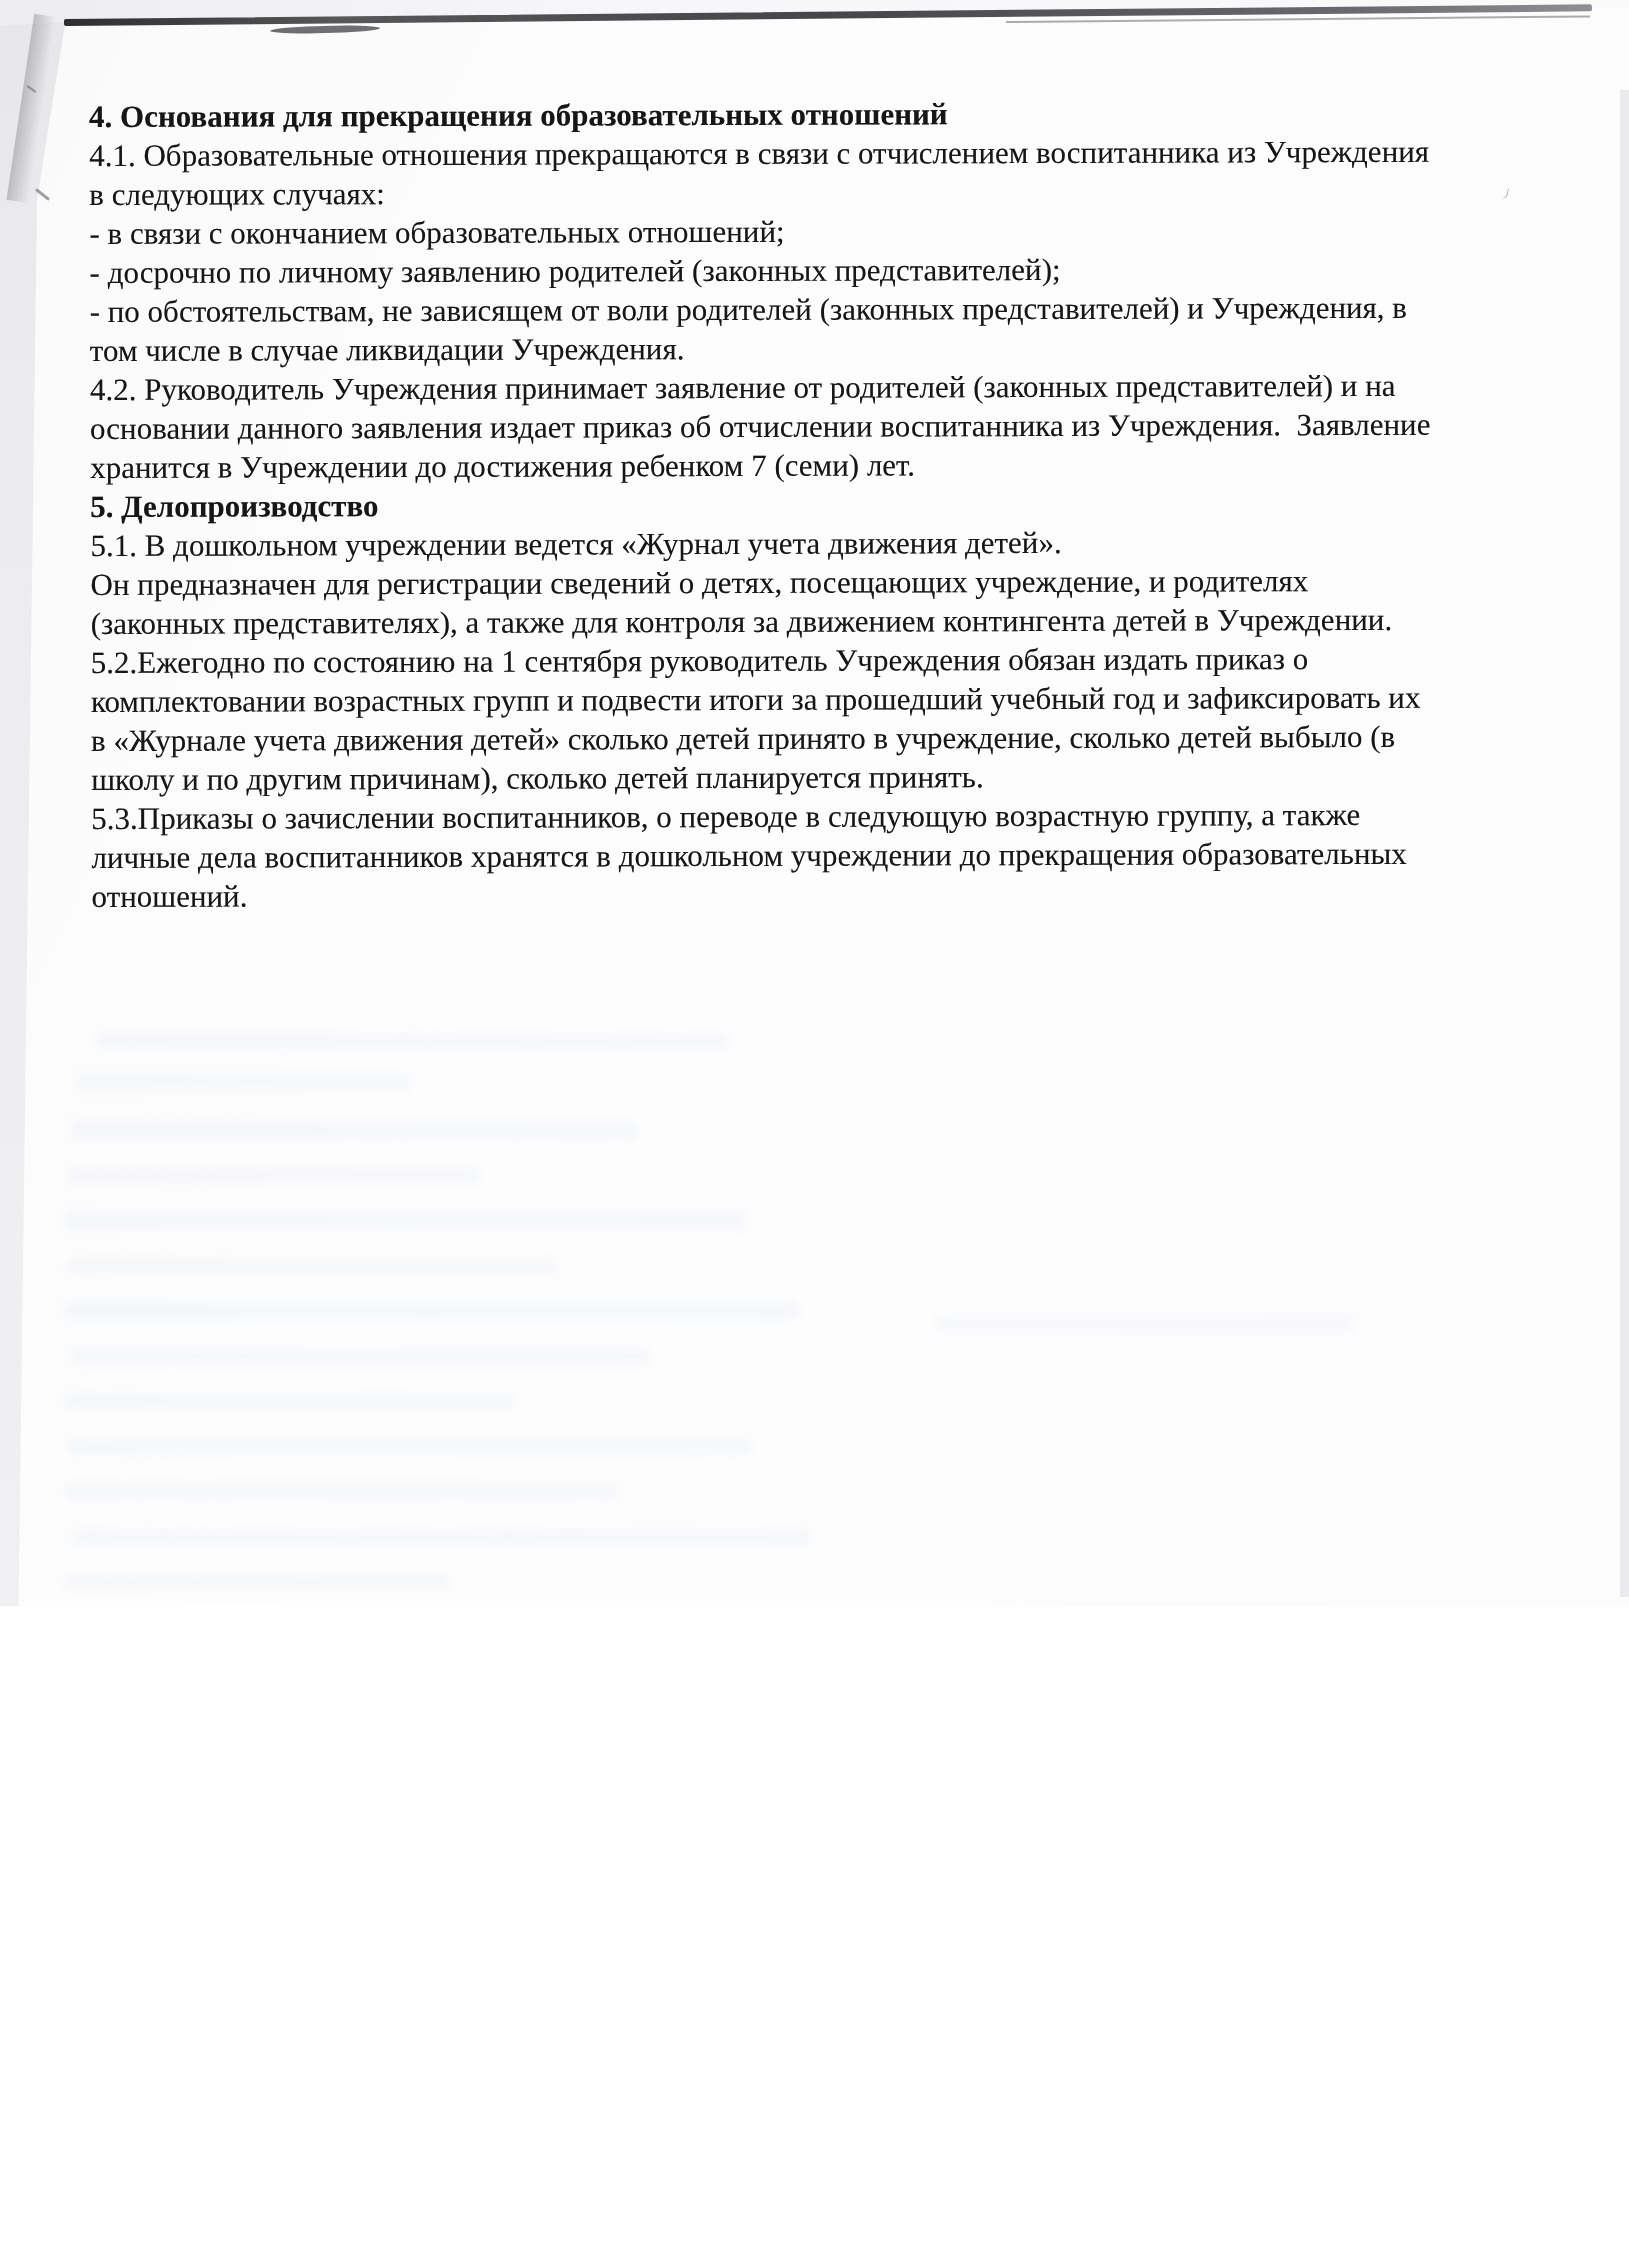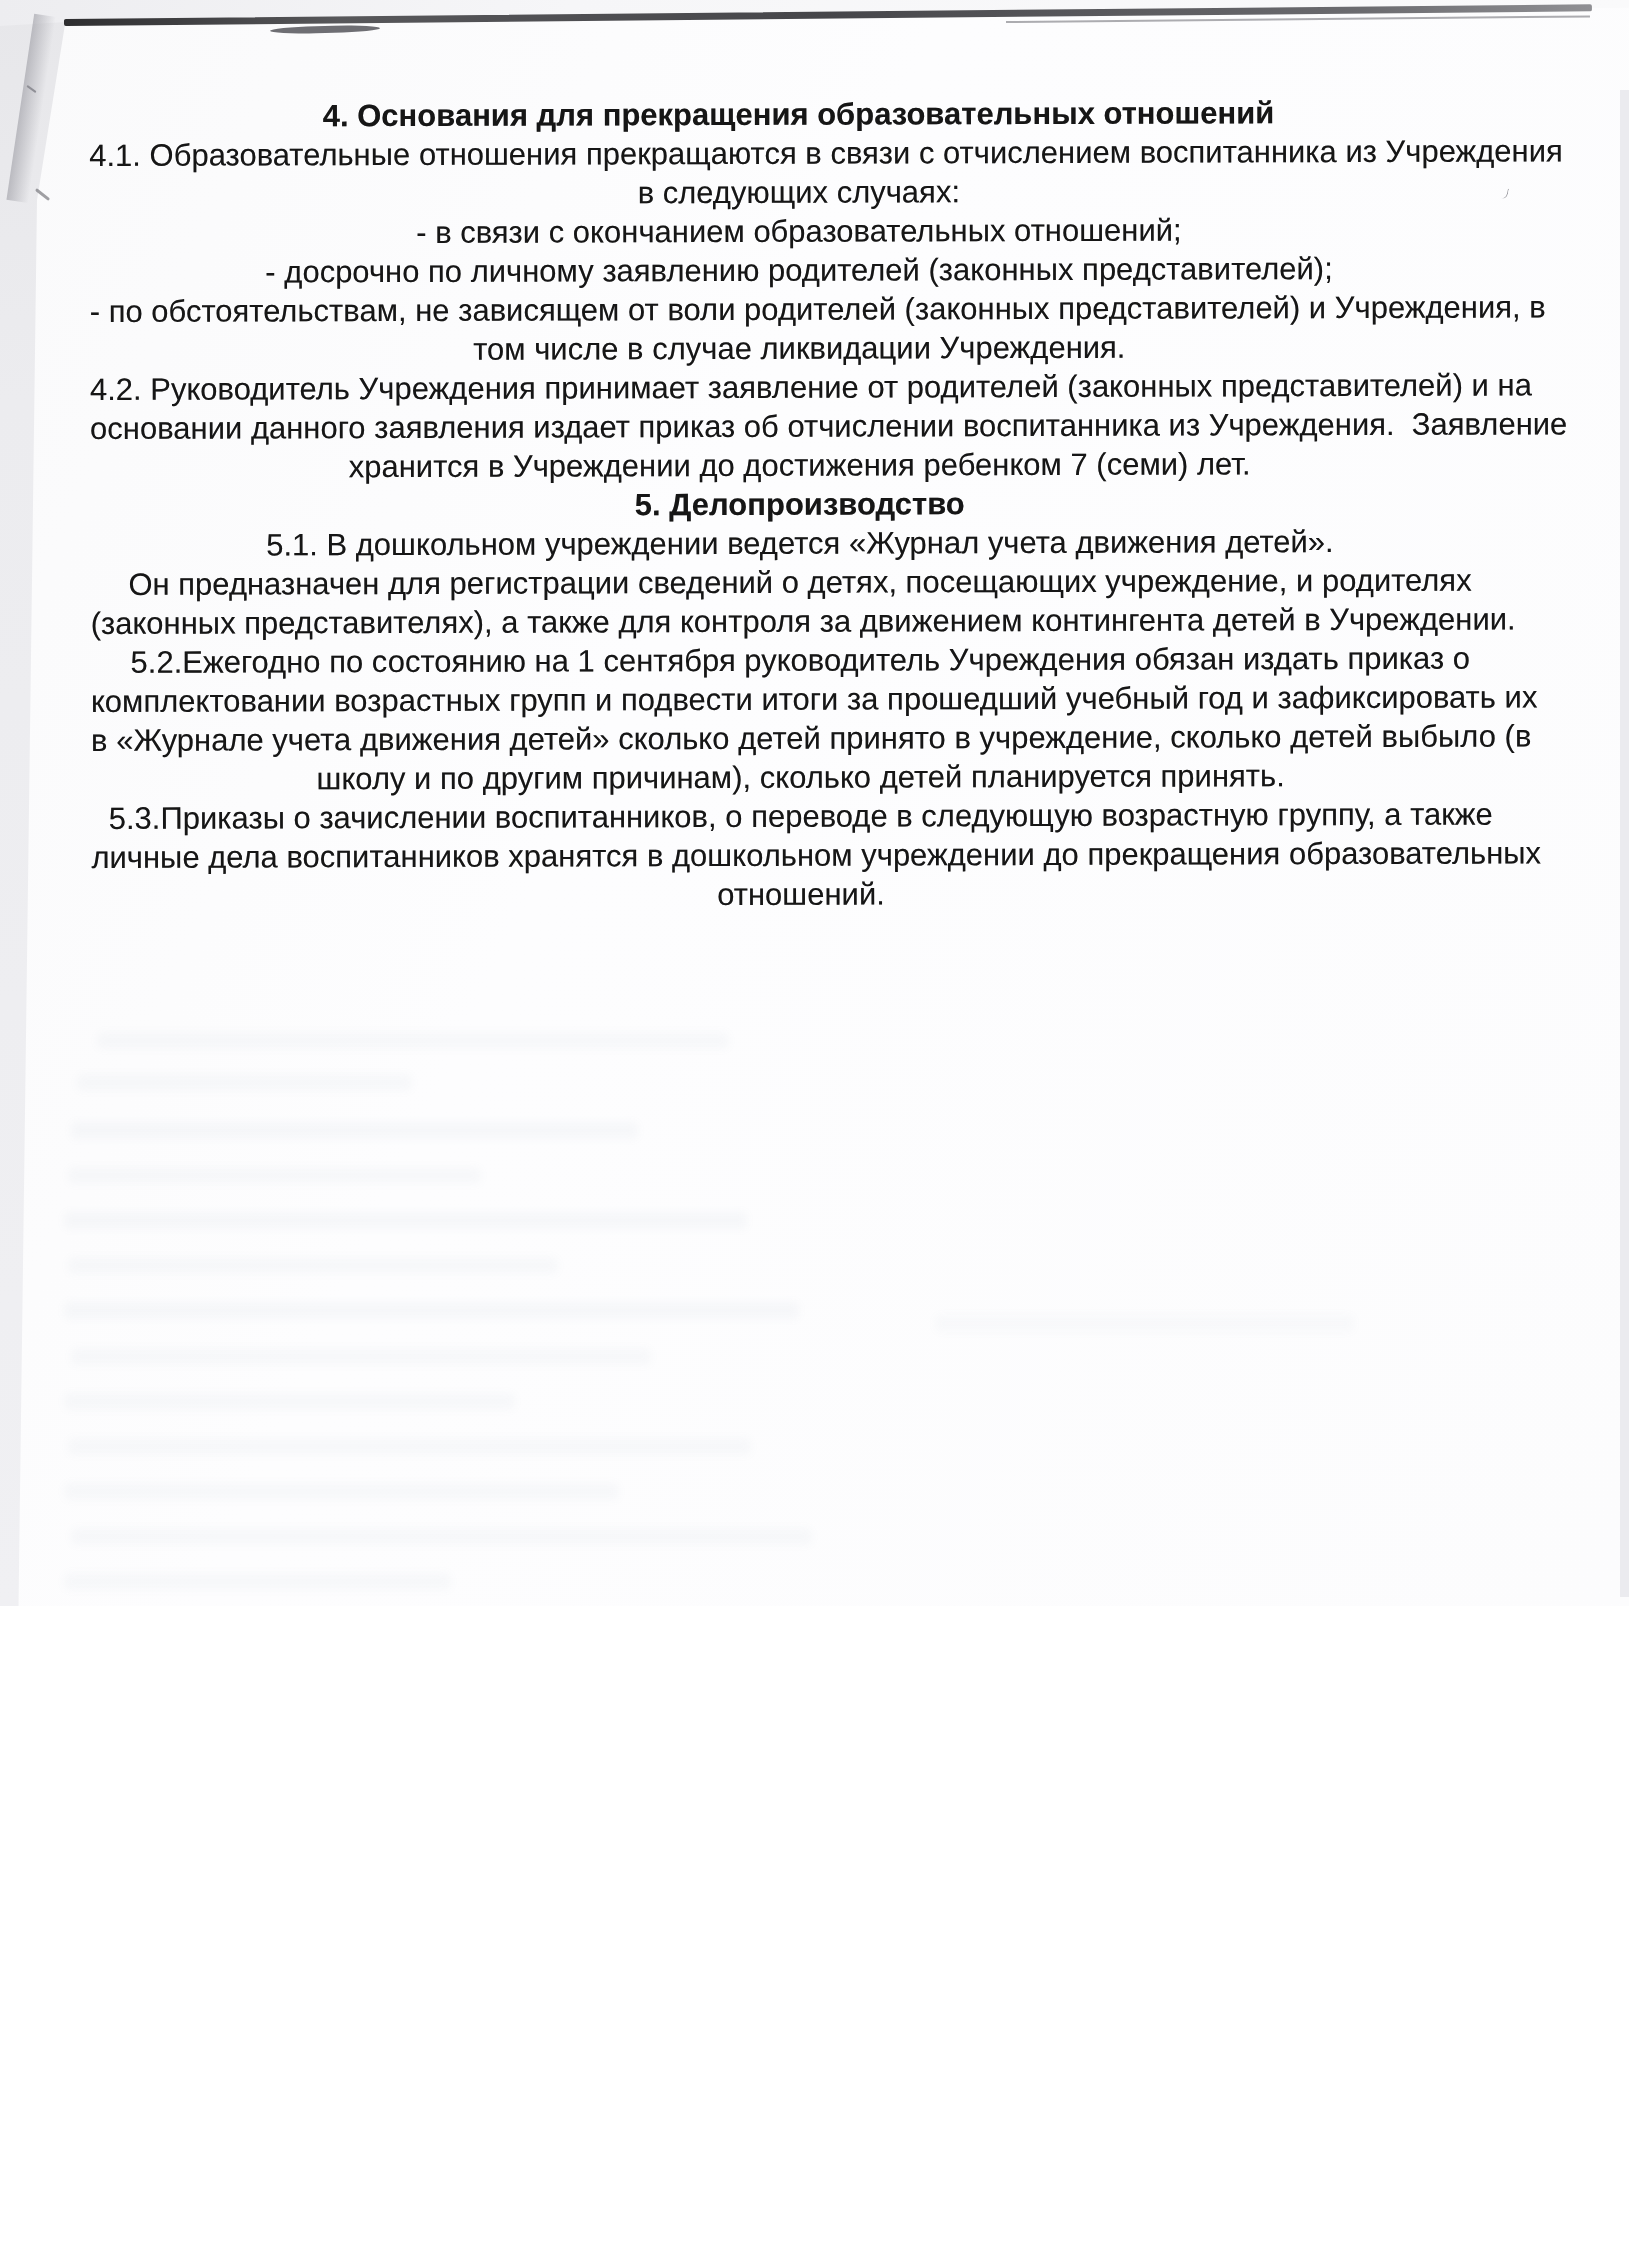--- a/index.html
+++ b/index.html
@@ -2,22 +2,21 @@
 <html style="font-size:10.3px"><head>
 <meta charset="utf-8">
 <style>
   html, body { margin: 0; padding: 0; background: #ffffff; }
   .scan {
     position: relative;
     width: 1630px;
     height: 1606px;
     overflow: hidden;
     background: #f7f7f9;
-    font-family: Liberation Sans, sans-serif;
-    text-align: center;
+    font-family: Liberation Serif, serif;
   }
   
   .paper {
     position: absolute;
     inset: 0;
     background: linear-gradient(115deg, #fafafb 0%, #fdfdfe 40%, #fcfcfd 100%);
   }
   
   .left-wedge {
     position: absolute; inset: 0;

